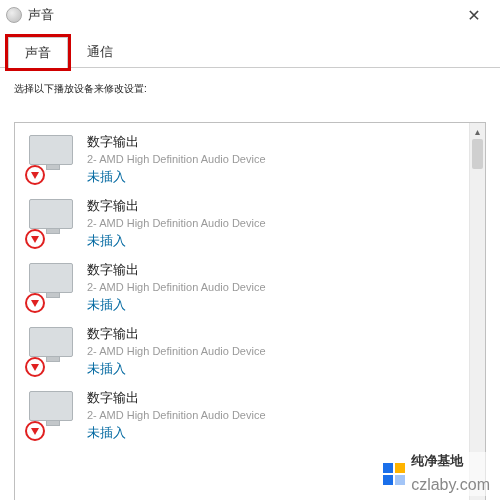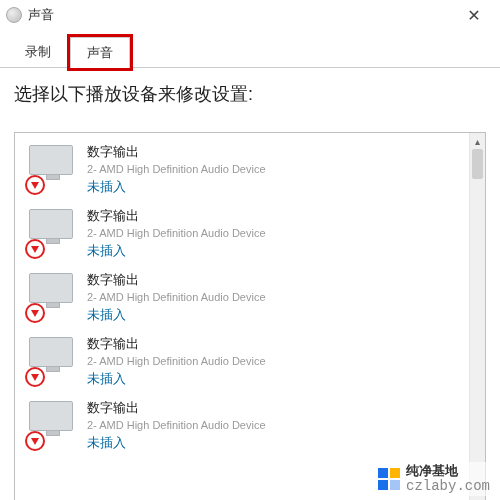--- a/index.html
+++ b/index.html
@@ -60,21 +60,21 @@
     border-color: #ccc;
     background: #fff;
     top: 1px;
     z-index: 2;
   }
   .tab.highlight {
     box-shadow: 0 0 0 3px #d00000;
   }
   .instruction {
     padding: 14px 14px 10px 14px;
-    font-size: 18px;
+    font-size: 10px;
     color: #222;
   }
   .list-container {
     position: relative;
     margin: 16px 14px;
     border: 1px solid #bfbfbf;
     height: 406px;
     overflow: hidden;
     background: #fff;
   }
@@ -165,38 +165,38 @@
   }
   .watermark-logo {
     display: grid;
     grid-template-columns: 10px 10px;
     grid-template-rows: 10px 10px;
     gap: 2px;
   }
   .watermark-logo span { background:#1a6fea; }
   .watermark-logo span:nth-child(2){ background:#ffb400; }
   .watermark-logo span:nth-child(4){ background:#1a6fea; opacity:.4; }
-  .watermark-text { display:flex; flex-direction:column; line-height:1.1; }
+  .watermark-text { display:flex; flex-direction:column; line-height:1.1;gap:8px; }
   .watermark-name { font-size:13px; color:#333; font-weight:600; }
-  .watermark-url { font-size:14px; color:#888;font-family:Liberation Mono, monospace; }
+  .watermark-url { font-size:16px; color:#888; }
 </style>
 </head>
 <body>
 
 <div class="titlebar">
   <div class="title-icon"></div>
   <div class="title-text">声音</div>
   <div class="close-btn">
     <span>✕</span>
   </div>
 </div>
 
 <div class="tabs" id="tabs">
-    <div class="tab">录制</div>
     <div class="tab active highlight">声音</div>
+    <div class="tab">通信</div>
   </div>
 
 <div class="instruction">选择以下播放设备来修改设置:</div>
 
 <div class="list-container">
   <div class="list-scroll" id="device-list">
       <div class="device-item">
         <div class="device-icon">
           <div class="monitor"></div>
           <div class="unplugged-badge"></div>

